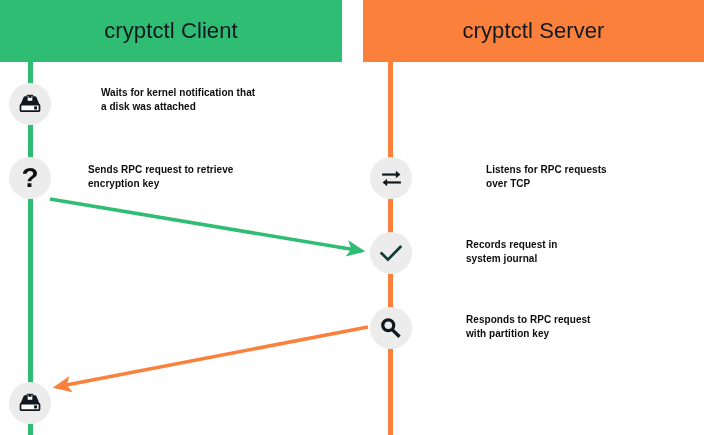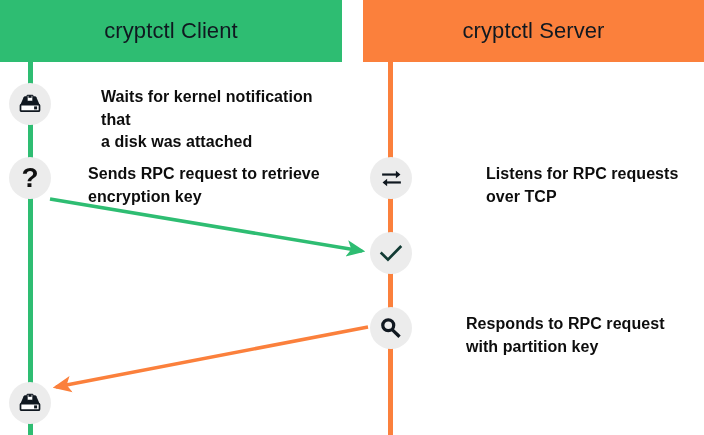--- a/index.html
+++ b/index.html
@@ -79,21 +79,21 @@
     font-size: 28px;
     font-weight: 700;
     color: #111111;
     line-height: 1;
     font-family: "Liberation Sans", sans-serif;
   }
 
   
   .step-text {
     position: absolute;
-    font-size: 16px;
+    font-size: 10px;
     font-weight: 700;
     line-height: 1.42;
     color: #0d0d0d;
     letter-spacing: 0.05px;
     white-space: pre-line;
   }
 
   
   #arrows {
     position: absolute;
@@ -165,20 +165,22 @@
   <div class="step-text" style="left:466px; top:163px; width:230px;margin-left:20px;">Listens for RPC requests
 over TCP</div>
 
   <div class="node" style="left:370px; top:232px;">
     <span>
       <svg width="26" height="26" viewBox="0 0 24 24">
         <path d="M3.4 12.4 L9.2 18.1 L20.6 6.4" fill="none" stroke="#123b34" stroke-width="2.5" stroke-linecap="square" stroke-linejoin="miter"></path>
       </svg>
     </span>
   </div>
+  <div class="step-text" style="left:466px; top:238px; width:230px;">Records request in
+system journal</div>
 
   <div class="node" style="left:370px; top:307px;">
     <span>
       <svg width="23" height="23" viewBox="0 0 24 24">
         <circle cx="8.6" cy="8.6" r="5.7" fill="none" stroke="#101820" stroke-width="3.4"></circle>
         <path d="M11.9 12.4 L20.4 20.6" stroke="#101820" stroke-width="3.4" stroke-linecap="butt"></path>
         <path d="M17.1 19.2 L19.0 17.3" stroke="#101820" stroke-width="2.4" stroke-linecap="butt"></path>
       </svg>
     </span>
   </div>

